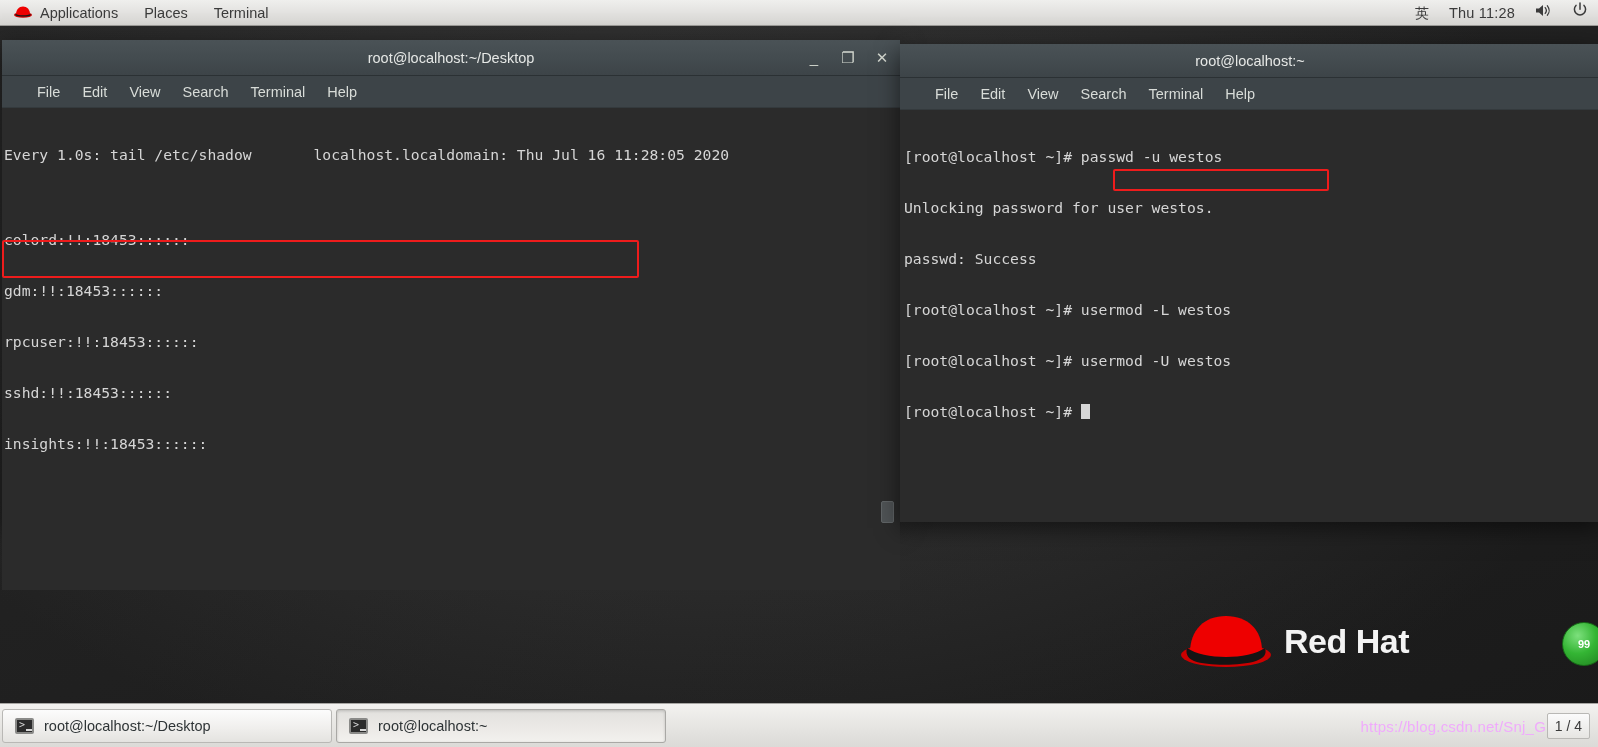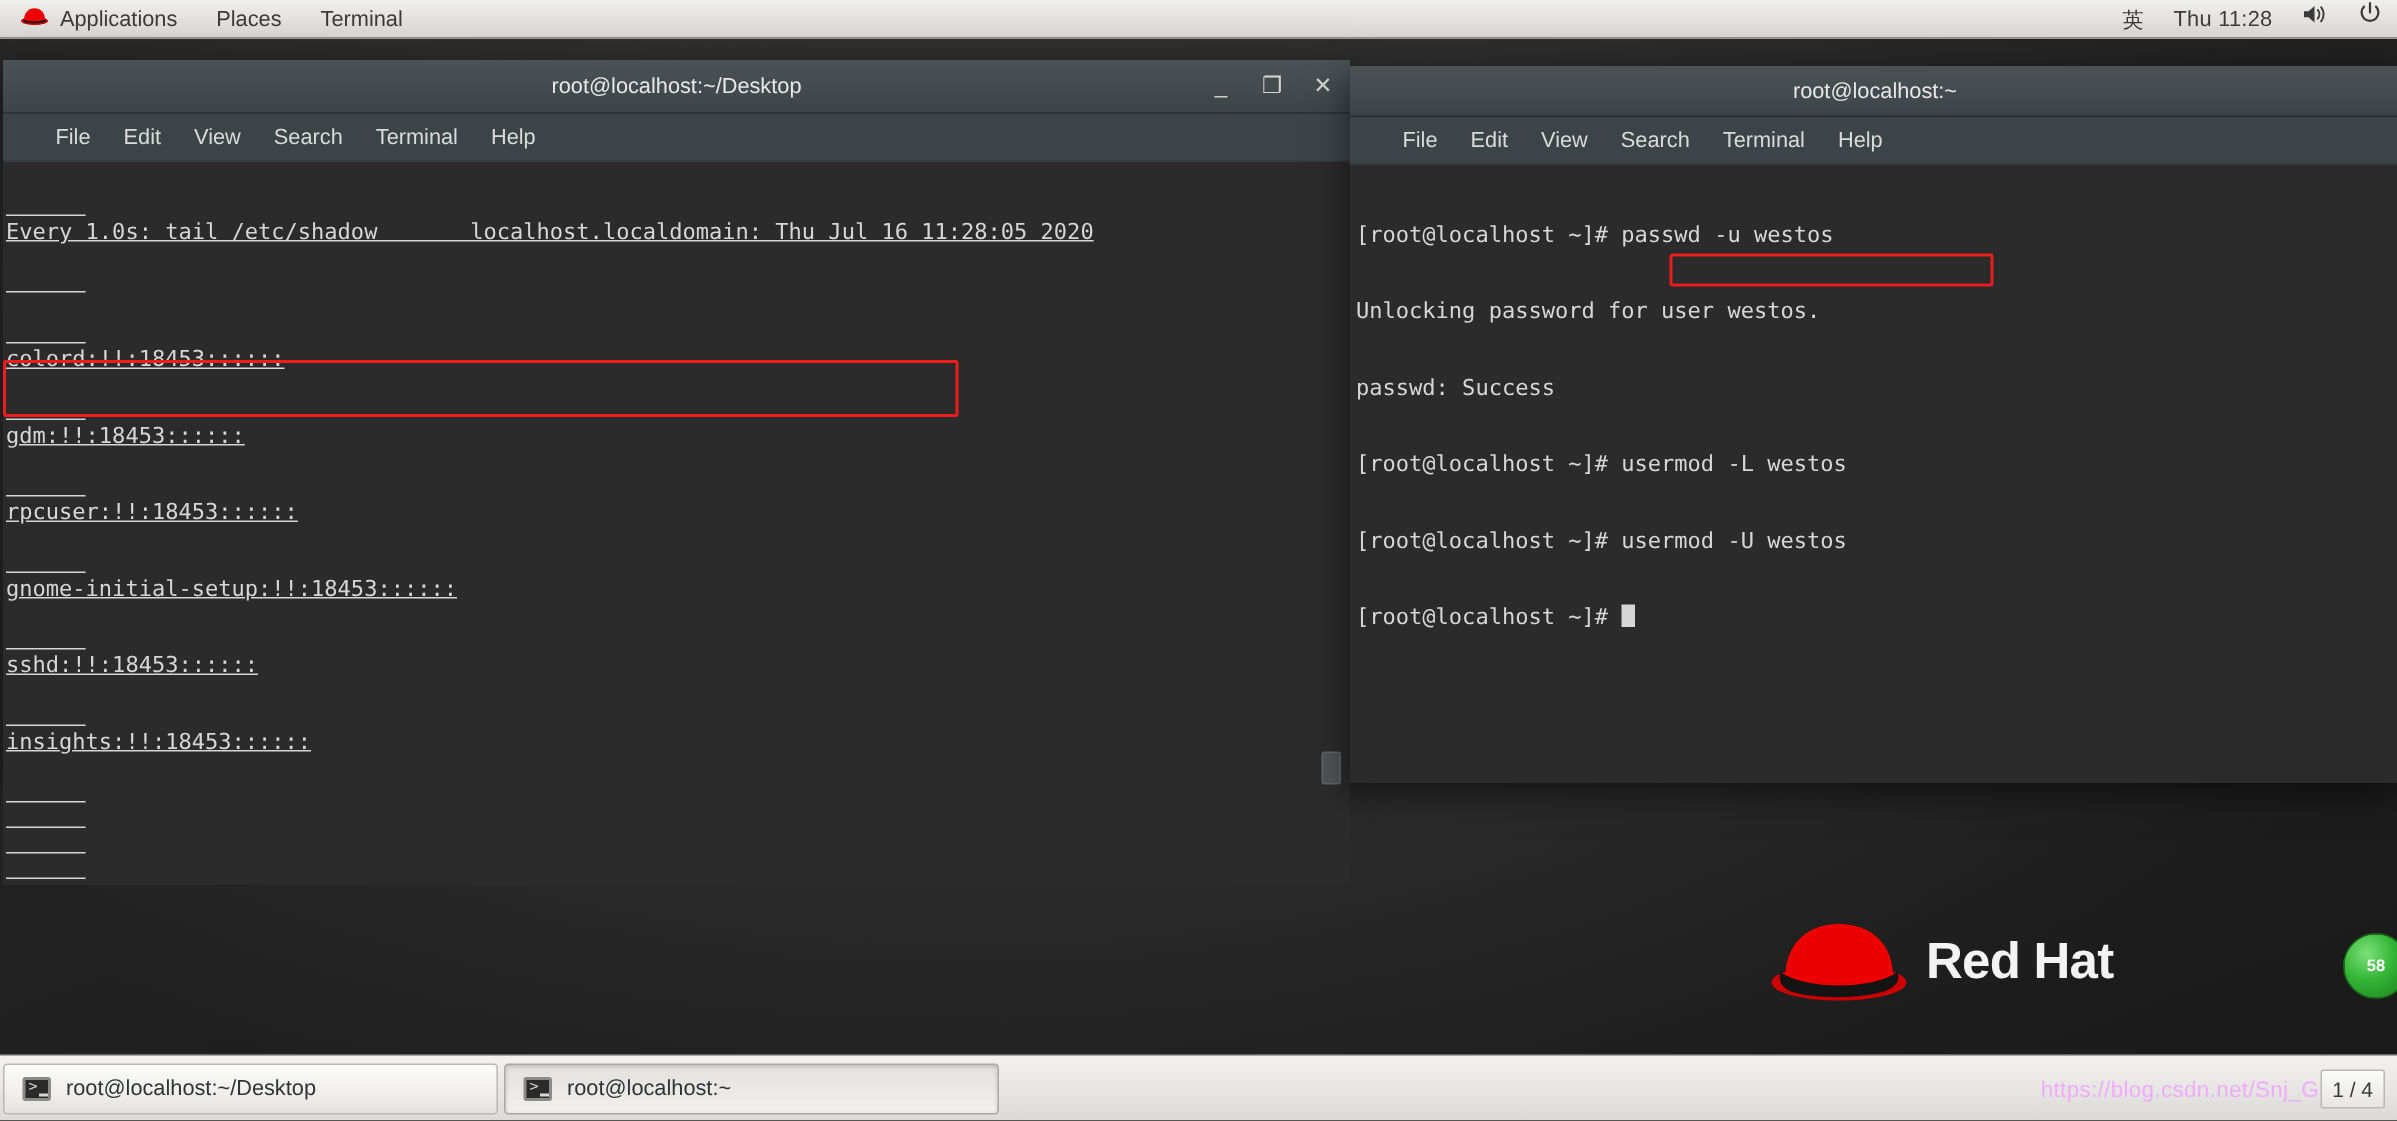--- a/index.html
+++ b/index.html
@@ -63,21 +63,21 @@
   .term-body{
     background:#2b2b2b; position:relative; overflow:hidden;
     font-family: "DejaVu Sans Mono", "Liberation Mono", monospace;
     color:#d6d6d6; font-size:14.7px; line-height:17px;
     padding:4px 0 0 2px; white-space:pre;
   }
   .term-line{ white-space:pre; }
 
   
   #win-left{ left:2px; top:40px; width:898px; height:483px; }
-  #win-left .term-body{ height:482px;text-decoration:underline; }
+  #win-left .term-body{ height:482px; }
   #scroll-thumb{
     position:absolute; right:6px; top:393px; width:13px; height:22px;
     background:#4f5355; border:1px solid #606466; border-radius:2px;
   }
 
   
   #win-right{ left:900px; top:44px; width:700px; height:478px; }
   #win-right .titlebar{ height:34px; }
   #win-right .term-body{ height:412px; }
 
@@ -221,21 +221,20 @@
       <span class="mi">Terminal</span>
       <span class="mi">Help</span>
     </div>
 
     <div class="term-body">
       <div class="term-line">Every 1.0s: tail /etc/shadow       localhost.localdomain: Thu Jul 16 11:28:05 2020</div>
       <div class="term-line"></div>
       <div class="term-line">colord:!!:18453::::::</div>
       <div class="term-line">gdm:!!:18453::::::</div>
       <div class="term-line">rpcuser:!!:18453::::::</div>
-      <div class="term-line">gnome-initial-setup:!!:18453::::::</div>
       <div class="term-line">sshd:!!:18453::::::</div>
       <div class="term-line">insights:!!:18453::::::</div>
       
       
       
       
       
       
 
       <div id="scroll-thumb"></div>
@@ -277,21 +276,21 @@
         <path d="M14 45 C14 22 28 8 50 8 C72 8 86 22 86 43 C86 49 74 51 50 51 C26 51 14 50 14 45 Z" fill="#ee0000"></path>
         <path d="M11 40 C28 52 72 52 89 40 C91 46 88 50 80 53 C64 58 32 58 18 53 C11 50 9.5 45 11 40 Z" fill="#141414"></path>
       </svg>
     </span>
     <div id="brand-text">
       <div class="l1">Red Hat</div>
     </div>
   </div>
 
   <div id="green-badge">
-    <span>58</span>
+    <span>99</span>
   </div>
 
   <div id="bottom-panel">
     <div class="task-btn">
       <span class="term-ico"></span>
       <span>root@localhost:~/Desktop</span>
     </div>
     <div class="task-btn active">
       <span class="term-ico"></span>
       <span>root@localhost:~</span>

